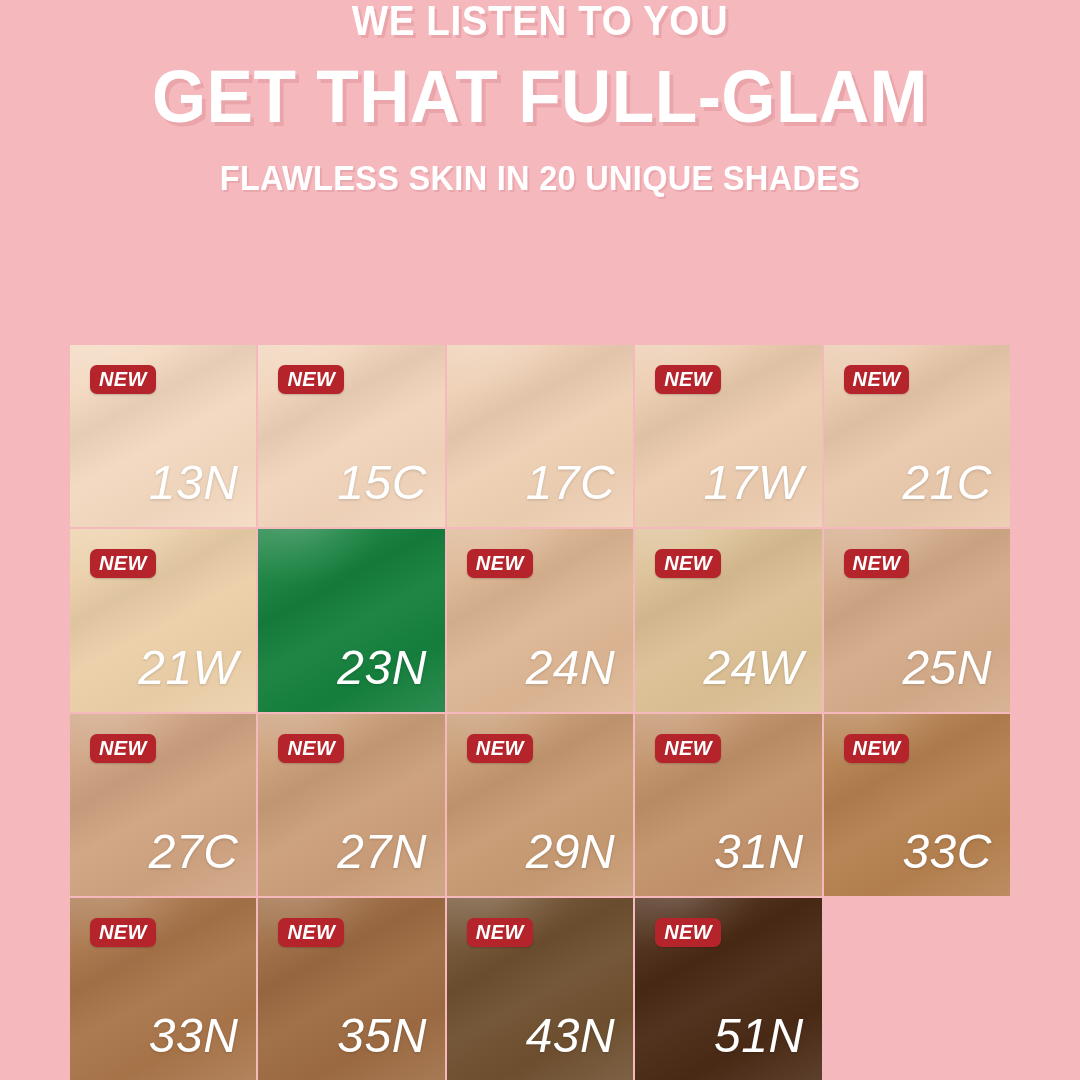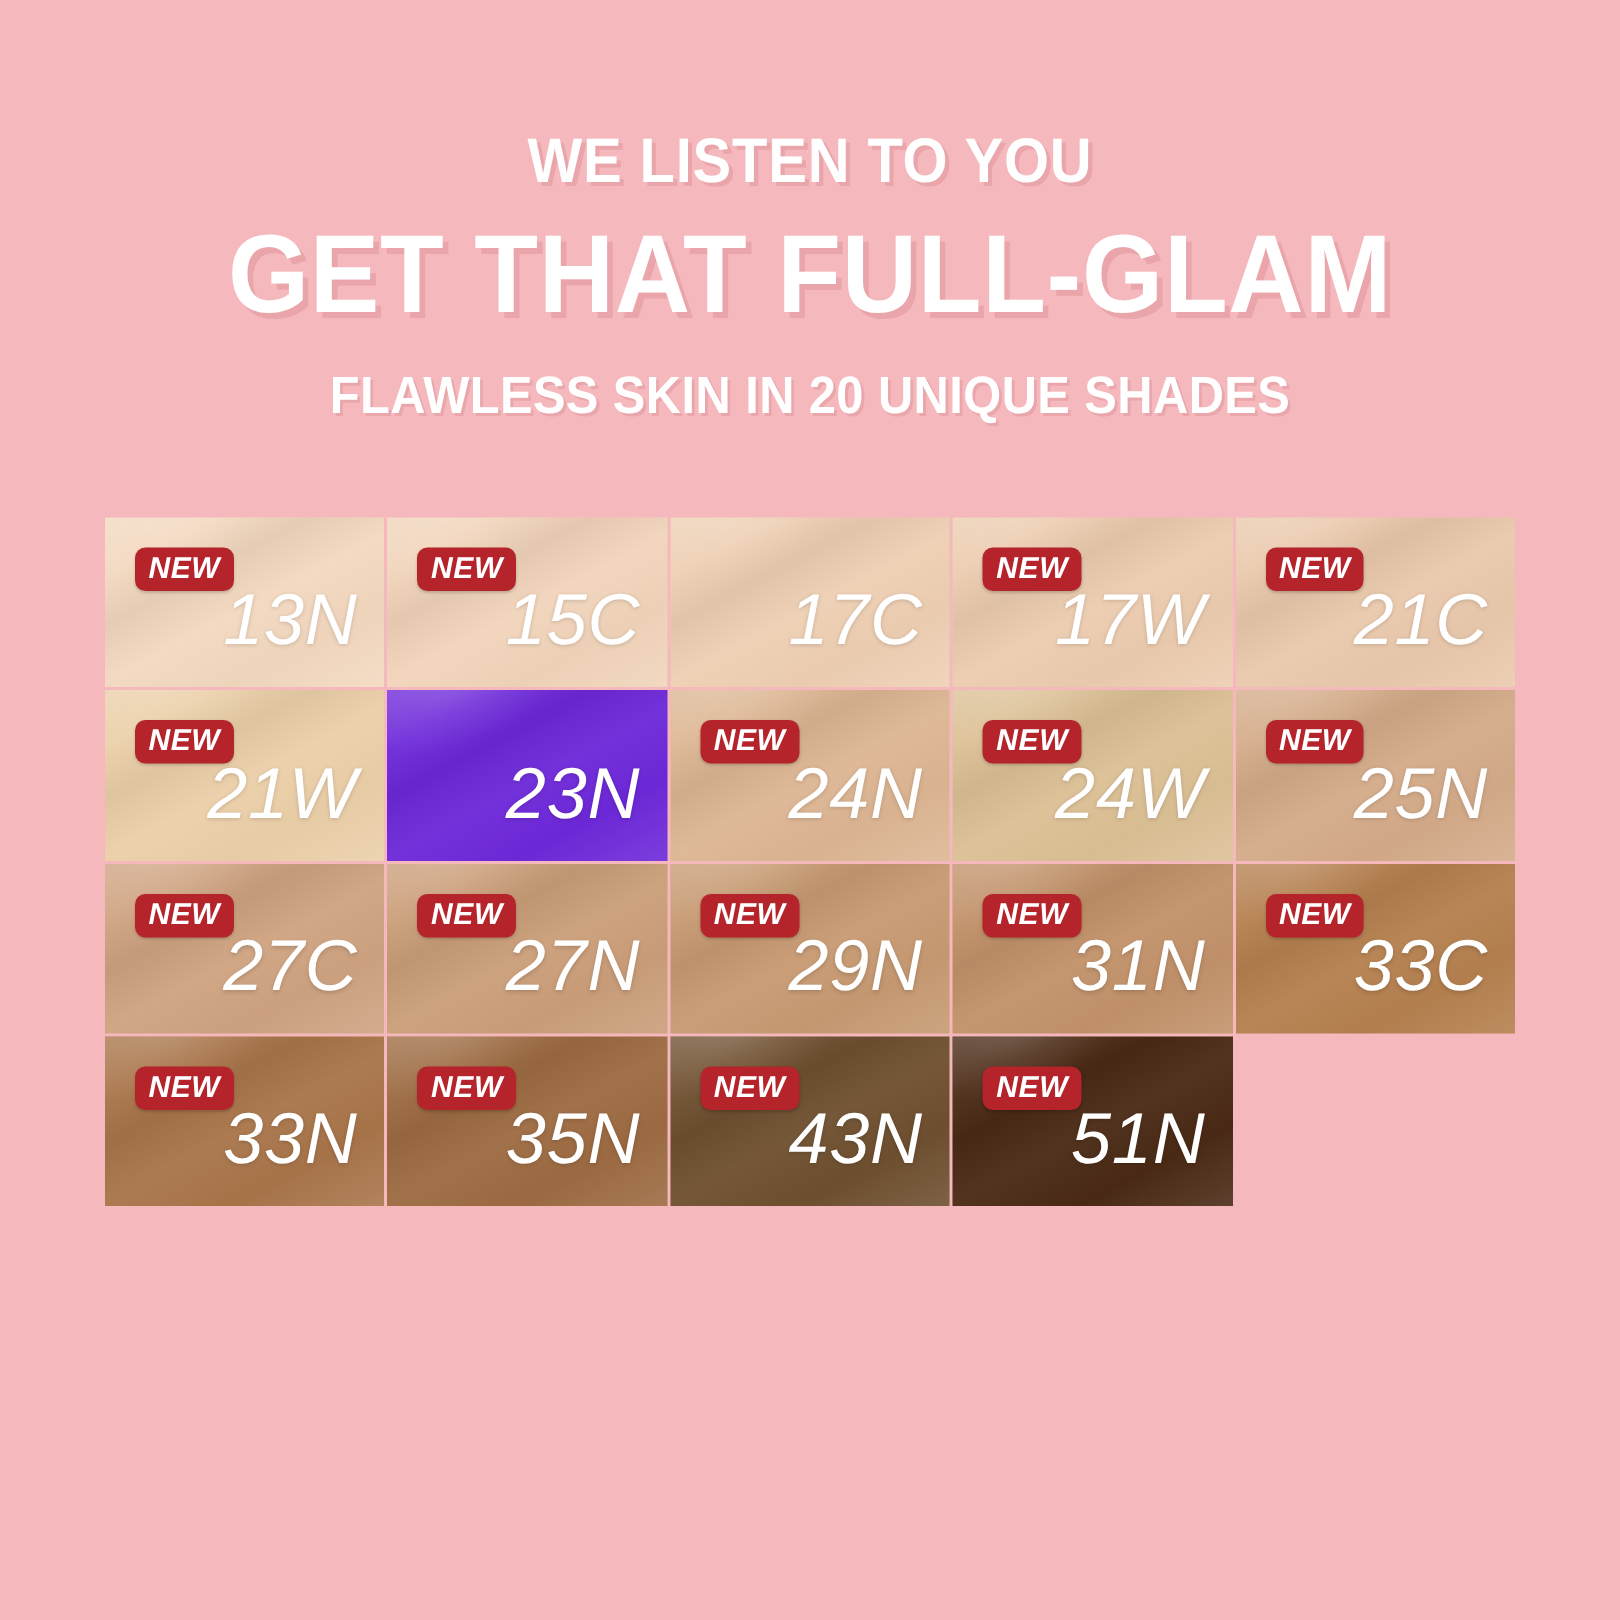--- a/index.html
+++ b/index.html
@@ -15,21 +15,20 @@
     background:#f5b8bd;
     font-family:"Liberation Sans", sans-serif;
     position:relative;
   }
 
   
   .header {
     position:absolute;
     left:0; top:0;
     width:1080px;
-    padding-top:86px;
     text-align:center;
   }
 
   .eyebrow {
     font-size:42px;
     font-weight:bold;
     color:#ffffff;
     letter-spacing:0.6px;
     line-height:1.0;
     text-shadow:3px 3px 0 rgba(222,150,155,0.55);
@@ -58,21 +57,21 @@
     text-shadow:2px 2px 0 rgba(222,150,155,0.5);
     transform:scaleX(0.93);
   }
 
   
   .grid {
     position:absolute;
     left:70px;
     top:345px;
     width:940px;
-    height:459px;
+    height:735px;
     display:grid;
     grid-template-columns:repeat(5, 1fr);
     grid-template-rows:repeat(4, 1fr);
     gap:2px;
   }
 
   .swatch {
     position:relative;
     overflow:hidden;
   }
@@ -166,21 +165,21 @@
       <span class="shade-label">17W</span>
     </div>
     <div class="swatch" style="background: rgb(234, 201, 172);">
       <span class="badge">NEW</span>
       <span class="shade-label">21C</span>
     </div>
     <div class="swatch" style="background: rgb(235, 207, 168);">
       <span class="badge">NEW</span>
       <span class="shade-label">21W</span>
     </div>
-    <div class="swatch" style="background: #6d28d9; text-align: center;">
+    <div class="swatch" style="background: #15803d; text-align: center;">
       <span class="shade-label">23N</span>
     </div>
     <div class="swatch" style="background: rgb(221, 182, 147);">
       <span class="badge">NEW</span>
       <span class="shade-label">24N</span>
     </div>
     <div class="swatch" style="background: rgb(220, 192, 149);">
       <span class="badge">NEW</span>
       <span class="shade-label">24W</span>
     </div>

